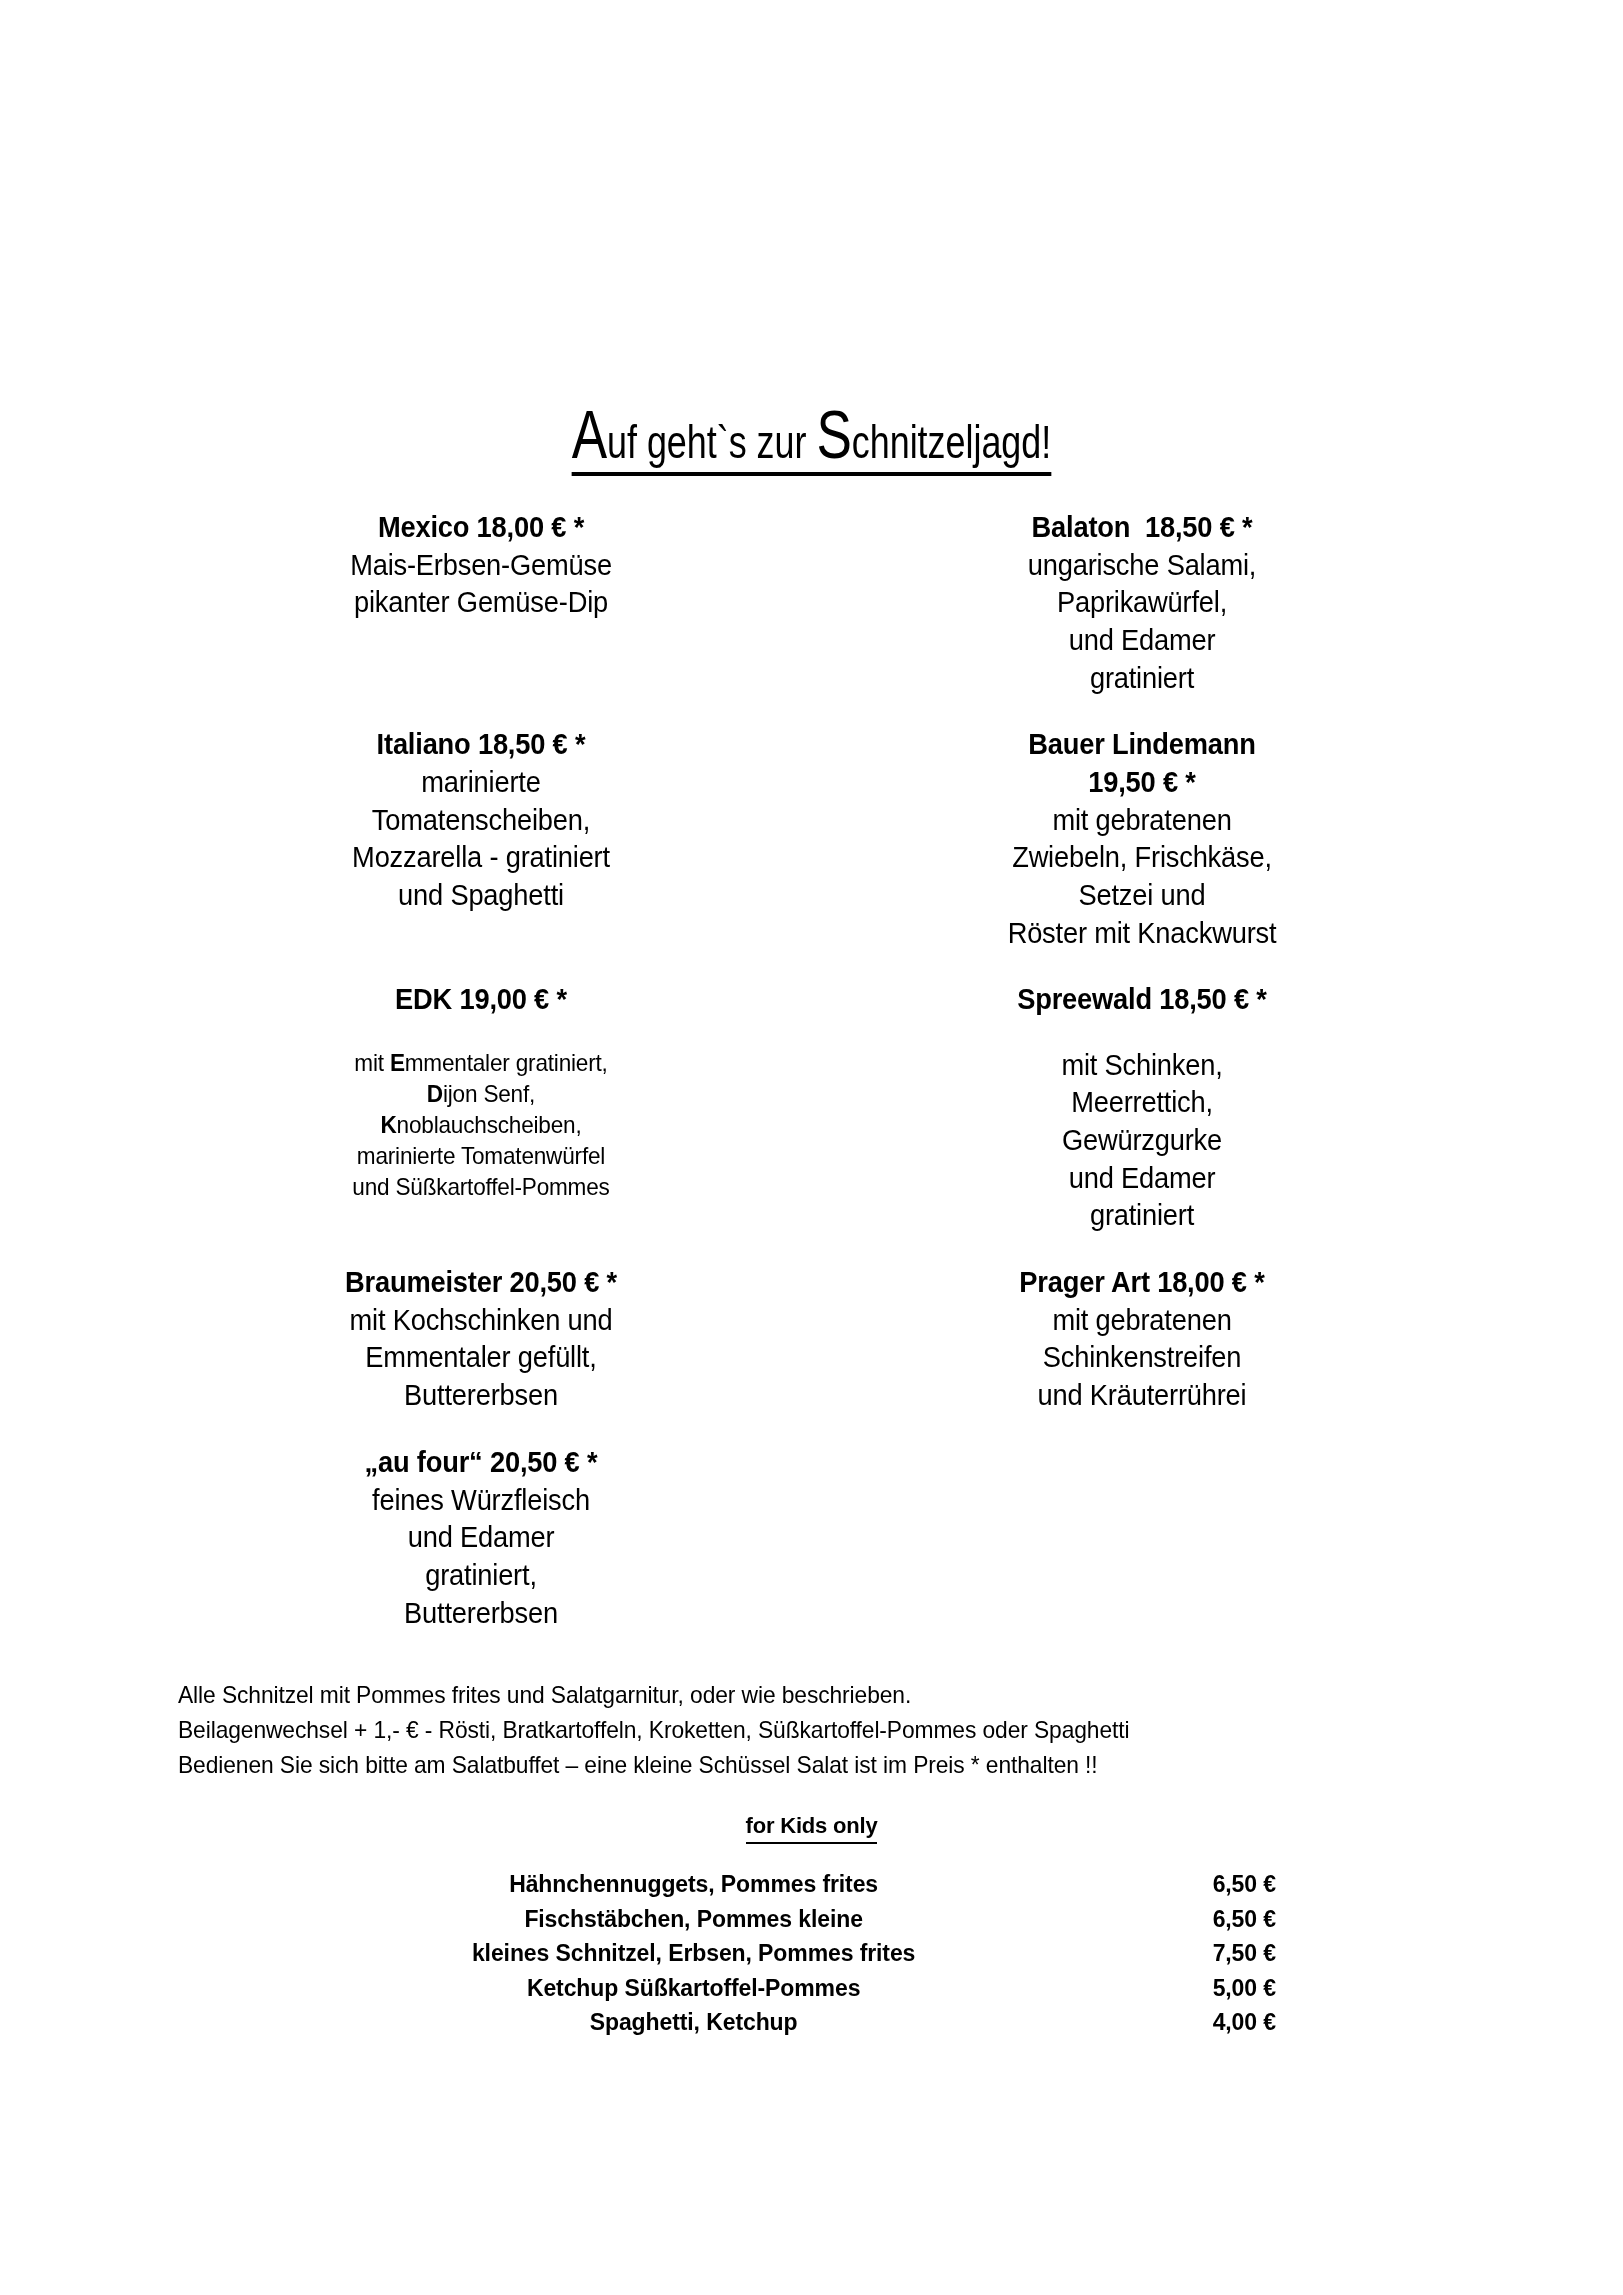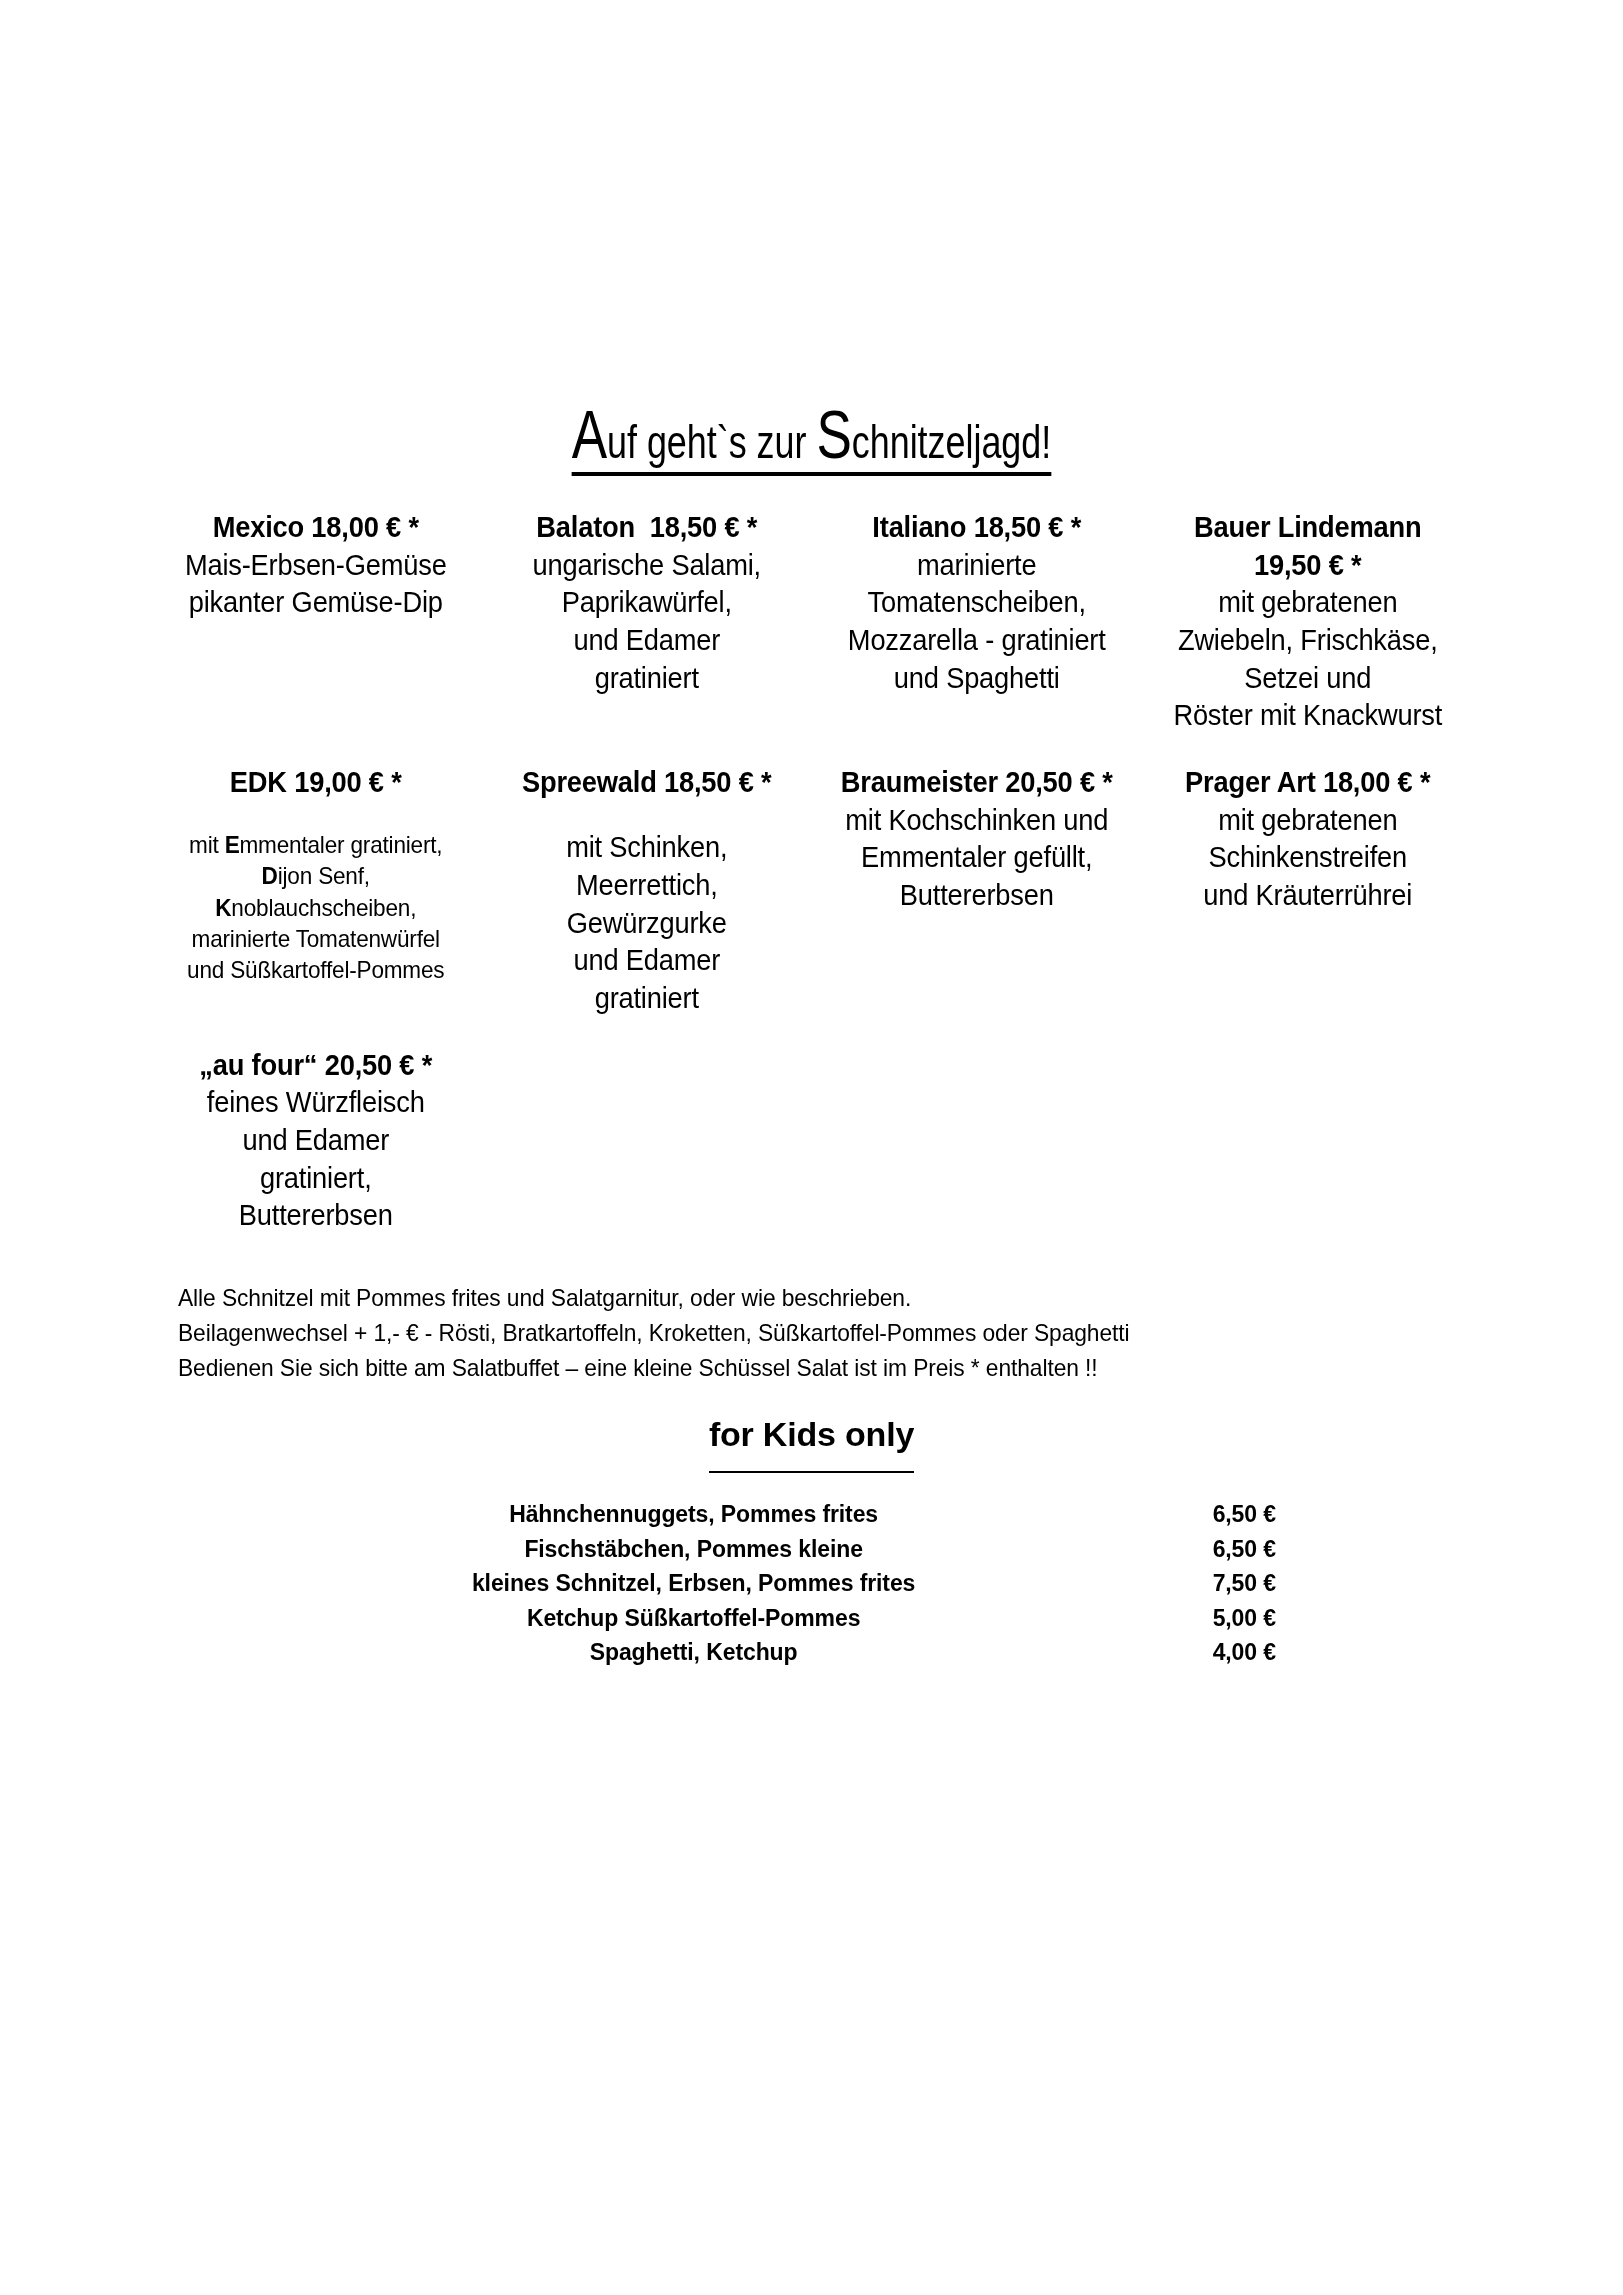--- a/index.html
+++ b/index.html
@@ -45,21 +45,21 @@
   .title .rest {
     font-size: 46px;
     font-weight: 400;
     line-height: 1;
   }
 
   
   .menu-grid {
     margin-top: 33px;
     display: grid;
-    grid-template-columns: 1fr 1fr 1fr 1fr;
+    grid-template-columns: 1fr 1fr;
     column-gap: 27px;
   }
   .dish {
     text-align: center;
     padding-bottom: 29px;
   }
   .dish-name {
     font-size: 29px;
     font-weight: bold;
     line-height: 1.30;
@@ -101,24 +101,24 @@
     transform-origin: left top;
   }
 
   
   .kids-head-wrap {
     text-align: center;
     margin-top: 30px;
   }
   .kids-head {
     display: inline-block;
-    font-size: 34px;
+    font-size: 22px;
     font-weight: bold;
     border-bottom: 2.6px solid #000;
-    padding-bottom: 17px;
+    padding-bottom: 3px;
     letter-spacing: -0.2px;
   }
   .kids-table {
     margin: 23.6px auto 0 auto;
     width: 929px;
     border-collapse: collapse;
   }
   .kids-table td {
     font-size: 23px;
     line-height: 1.50;

